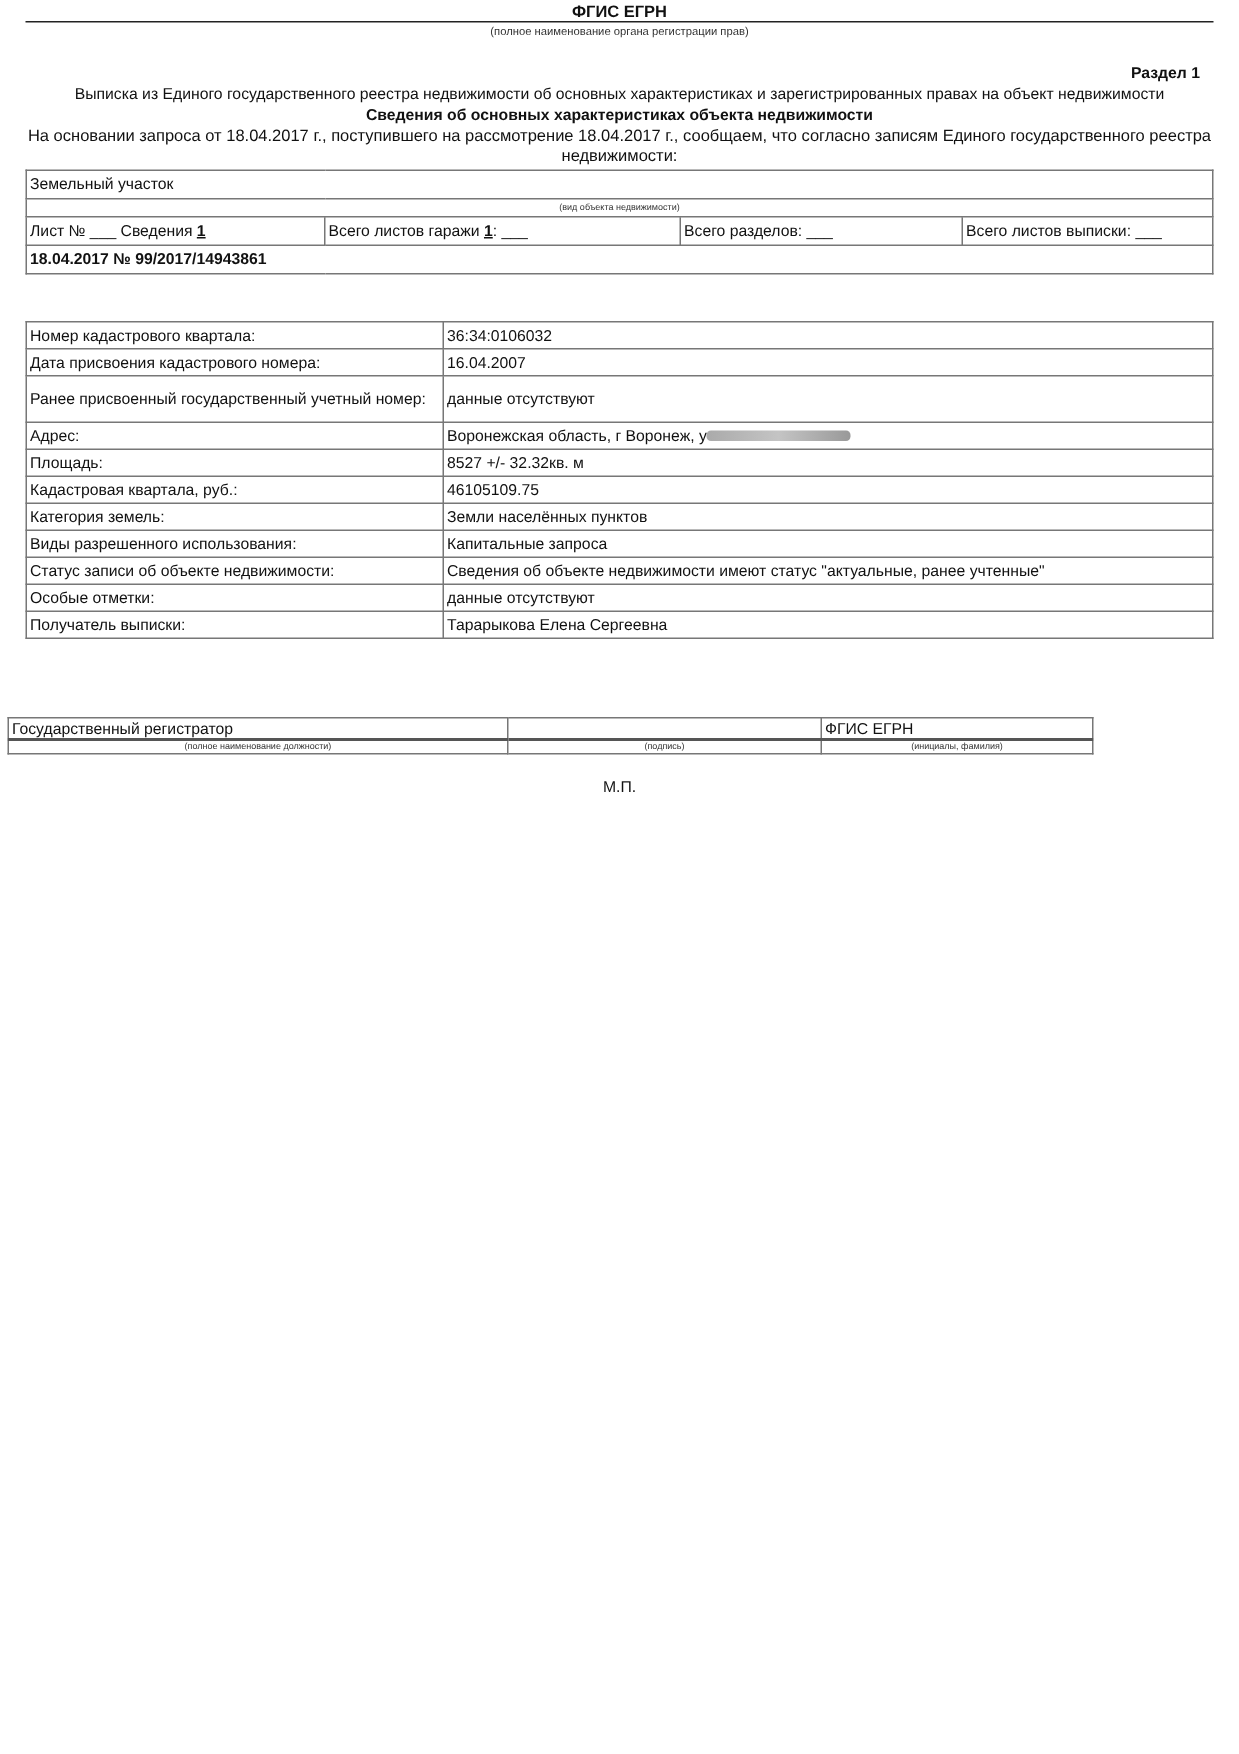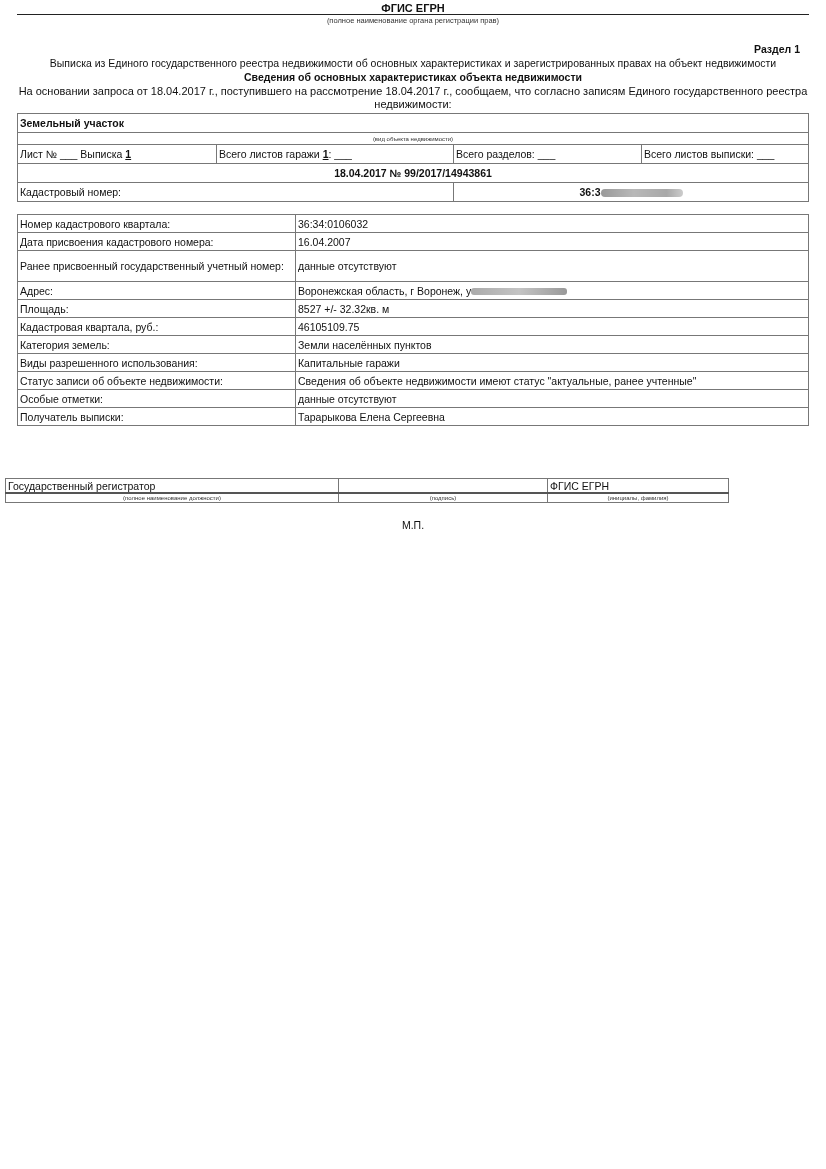--- a/index.html
+++ b/index.html
@@ -11,23 +11,23 @@
   .section { right: 26px; top: 43px; font-weight: bold; font-size: 10.5px; }
   .extract-title { left: 0; width: 826px; top: 57px; text-align: center; font-size: 10.5px; }
   .subtitle { left: 0; width: 826px; top: 71px; text-align: center; font-weight: bold; font-size: 10.5px; }
   .basis { left: 17px; width: 792px; top: 85px; font-size: 11px; line-height: 13px; text-align: center; }
 
   table { border-collapse: collapse; }
   td { border: 1px solid #777; padding: 0 2px; vertical-align: middle; font-size: 10.5px; }
 
   .head-table { left: 17px; top: 113px; width: 792px; }
   .head-table td { height: 18px; }
-  .head-table .kind { font-weight: bold; }
+  .head-table .kind { font-weight: normal; }
   .head-table .kind-caption td { height: 11px; font-size: 6px; text-align: center; color: #333; }
-  .head-table .bold { font-weight: bold; text-align: center; }
+  .head-table .bold { font-weight: bold; }
   .blur { display: inline-block; width: 82px; height: 8px; background: linear-gradient(90deg, #999, #b8b8b8 40%, #a8a8a8 80%, #ccc); border-radius: 4px; vertical-align: middle; filter: blur(0.6px); margin-left: 0; }
   .blur-addr { display: inline-block; width: 96px; height: 7px; background: linear-gradient(90deg, #aaa, #c4c4c4 50%, #999); border-radius: 3px; vertical-align: middle; filter: blur(0.5px); }
 
   .main-table { left: 17px; top: 214px; width: 792px; }
   .main-table td { height: 17px; line-height: 12px; }
   .main-table td.k { width: 273px; }
   .main-table tr.tall td { height: 30px; margin-top: 24px; }
 
   .sign-table { left: 5px; top: 478px; width: 724px; }
   .sign-table td { height: 13px; font-size: 10.5px; }
@@ -49,31 +49,27 @@
 
 <table class="abs head-table">
   <tbody>
       <tr>
     <td colspan="4" class="kind">Земельный участок</td>
   </tr>
   <tr class="kind-caption">
     <td colspan="4">(вид объекта недвижимости)</td>
   </tr>
   <tr>
-    <td style="width:194px"><span>Лист № ___ Выписка </span><span class="u">1</span></td>
+    <td style="width:194px"><span>Лист № ___ Сведения </span><span class="u">1</span></td>
     <td style="width:232px"><span>Всего листов гаражи </span><span class="u">1</span><span>: ___</span></td>
     <td style="width:183px">Всего разделов: ___</td>
     <td>Всего листов выписки: ___</td>
   </tr>
   <tr>
     <td colspan="4" class="bold">18.04.2017 № 99/2017/14943861</td>
-  </tr>
-  <tr>
-    <td colspan="2">Кадастровый номер:</td>
-    <td colspan="2" class="bold"><span>36:3</span><span class="blur"></span></td>
   </tr>
 </tbody>
   </table>
 
 <table class="abs main-table">
   <tbody>
       <tr>
         <td class="k">Номер кадастрового квартала:</td>
         <td>36:34:0106032</td>
       </tr>
@@ -96,21 +92,21 @@
   <tr>
         <td class="k">Кадастровая квартала, руб.:</td>
         <td>46105109.75</td>
       </tr>
   <tr>
         <td class="k">Категория земель:</td>
         <td>Земли населённых пунктов</td>
       </tr>
   <tr>
         <td class="k">Виды разрешенного использования:</td>
-        <td>Капитальные гаражи</td>
+        <td>Капитальные запроса</td>
       </tr>
   <tr>
         <td class="k">Статус записи об объекте недвижимости:</td>
         <td>Сведения об объекте недвижимости имеют статус "актуальные, ранее учтенные"</td>
       </tr>
   <tr>
         <td class="k">Особые отметки:</td>
         <td>данные отсутствуют</td>
       </tr>
   <tr>

